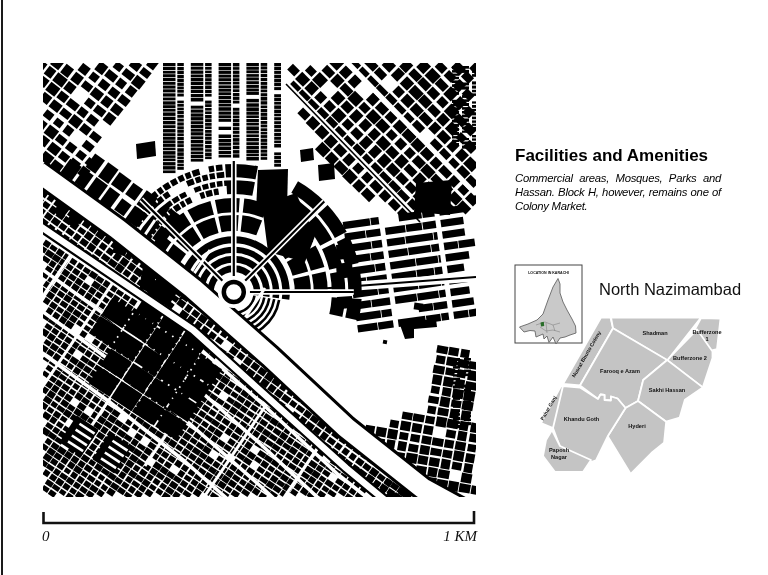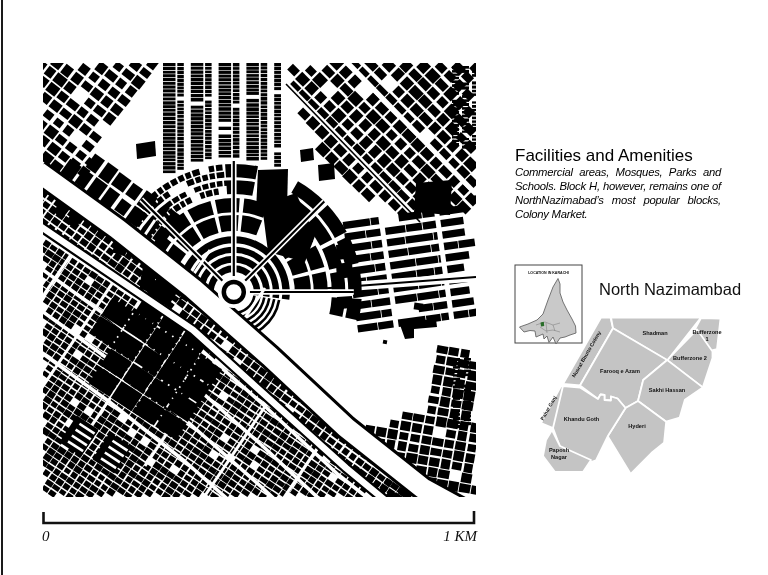--- a/index.html
+++ b/index.html
@@ -1948,26 +1948,25 @@
 <circle cx="233.8" cy="292.0" r="10" fill="none" stroke="#000" stroke-width="4.5"></circle>
 </g>
 
 <path d="M 43.5 512 L 43.5 523 L 474 523 L 474 511" fill="none" stroke="#111" stroke-width="2.6"></path>
 
 <text x="42" y="541" font-family="Liberation Serif" font-style="italic" font-size="15" fill="#111">0</text>
 <text x="477" y="541" font-family="Liberation Serif" font-style="italic" font-size="15" fill="#111" text-anchor="end">1 KM</text>
 </svg>
 
 <div class="abs" style="left:515px; top:146.5px; width:206px;">
-  <div style="font-size:17px; font-weight:normal; line-height:17px; white-space:nowrap;">Facilities and Amenities</div>
-
-  <div style="font-size:11.3px; font-style:italic; line-height:14px; letter-spacing:-0.25px; margin-top:1px;">
+  <div style="font-size:17px; font-weight:bold; line-height:17px; white-space:nowrap;">Facilities and Amenities</div>
+
+  <div style="font-size:11.3px; font-style:italic; line-height:14px; letter-spacing:-0.25px; margin-top:7px;">
     <div class="jl">Commercial areas, Mosques, Parks and</div>
-    <div class="jl">Schools. Block H, however, remains one of</div>
-    <div class="jl">NorthNazimabad’s most popular blocks,</div>
+    <div class="jl">Hassan. Block H, however, remains one of</div>
     <div>Colony Market.</div>
   </div>
 </div>
 
 <svg class="abs" style="left:0; top:0;" width="768" height="575" viewBox="0 0 768 575">
 
 <rect x="515" y="265" width="67" height="78" fill="#fff" stroke="#444" stroke-width="1"></rect>
 
 <text x="548.5" y="273.5" font-size="3.6" font-weight="bold" text-anchor="middle" fill="#111">LOCATION IN KARACHI</text>
 

